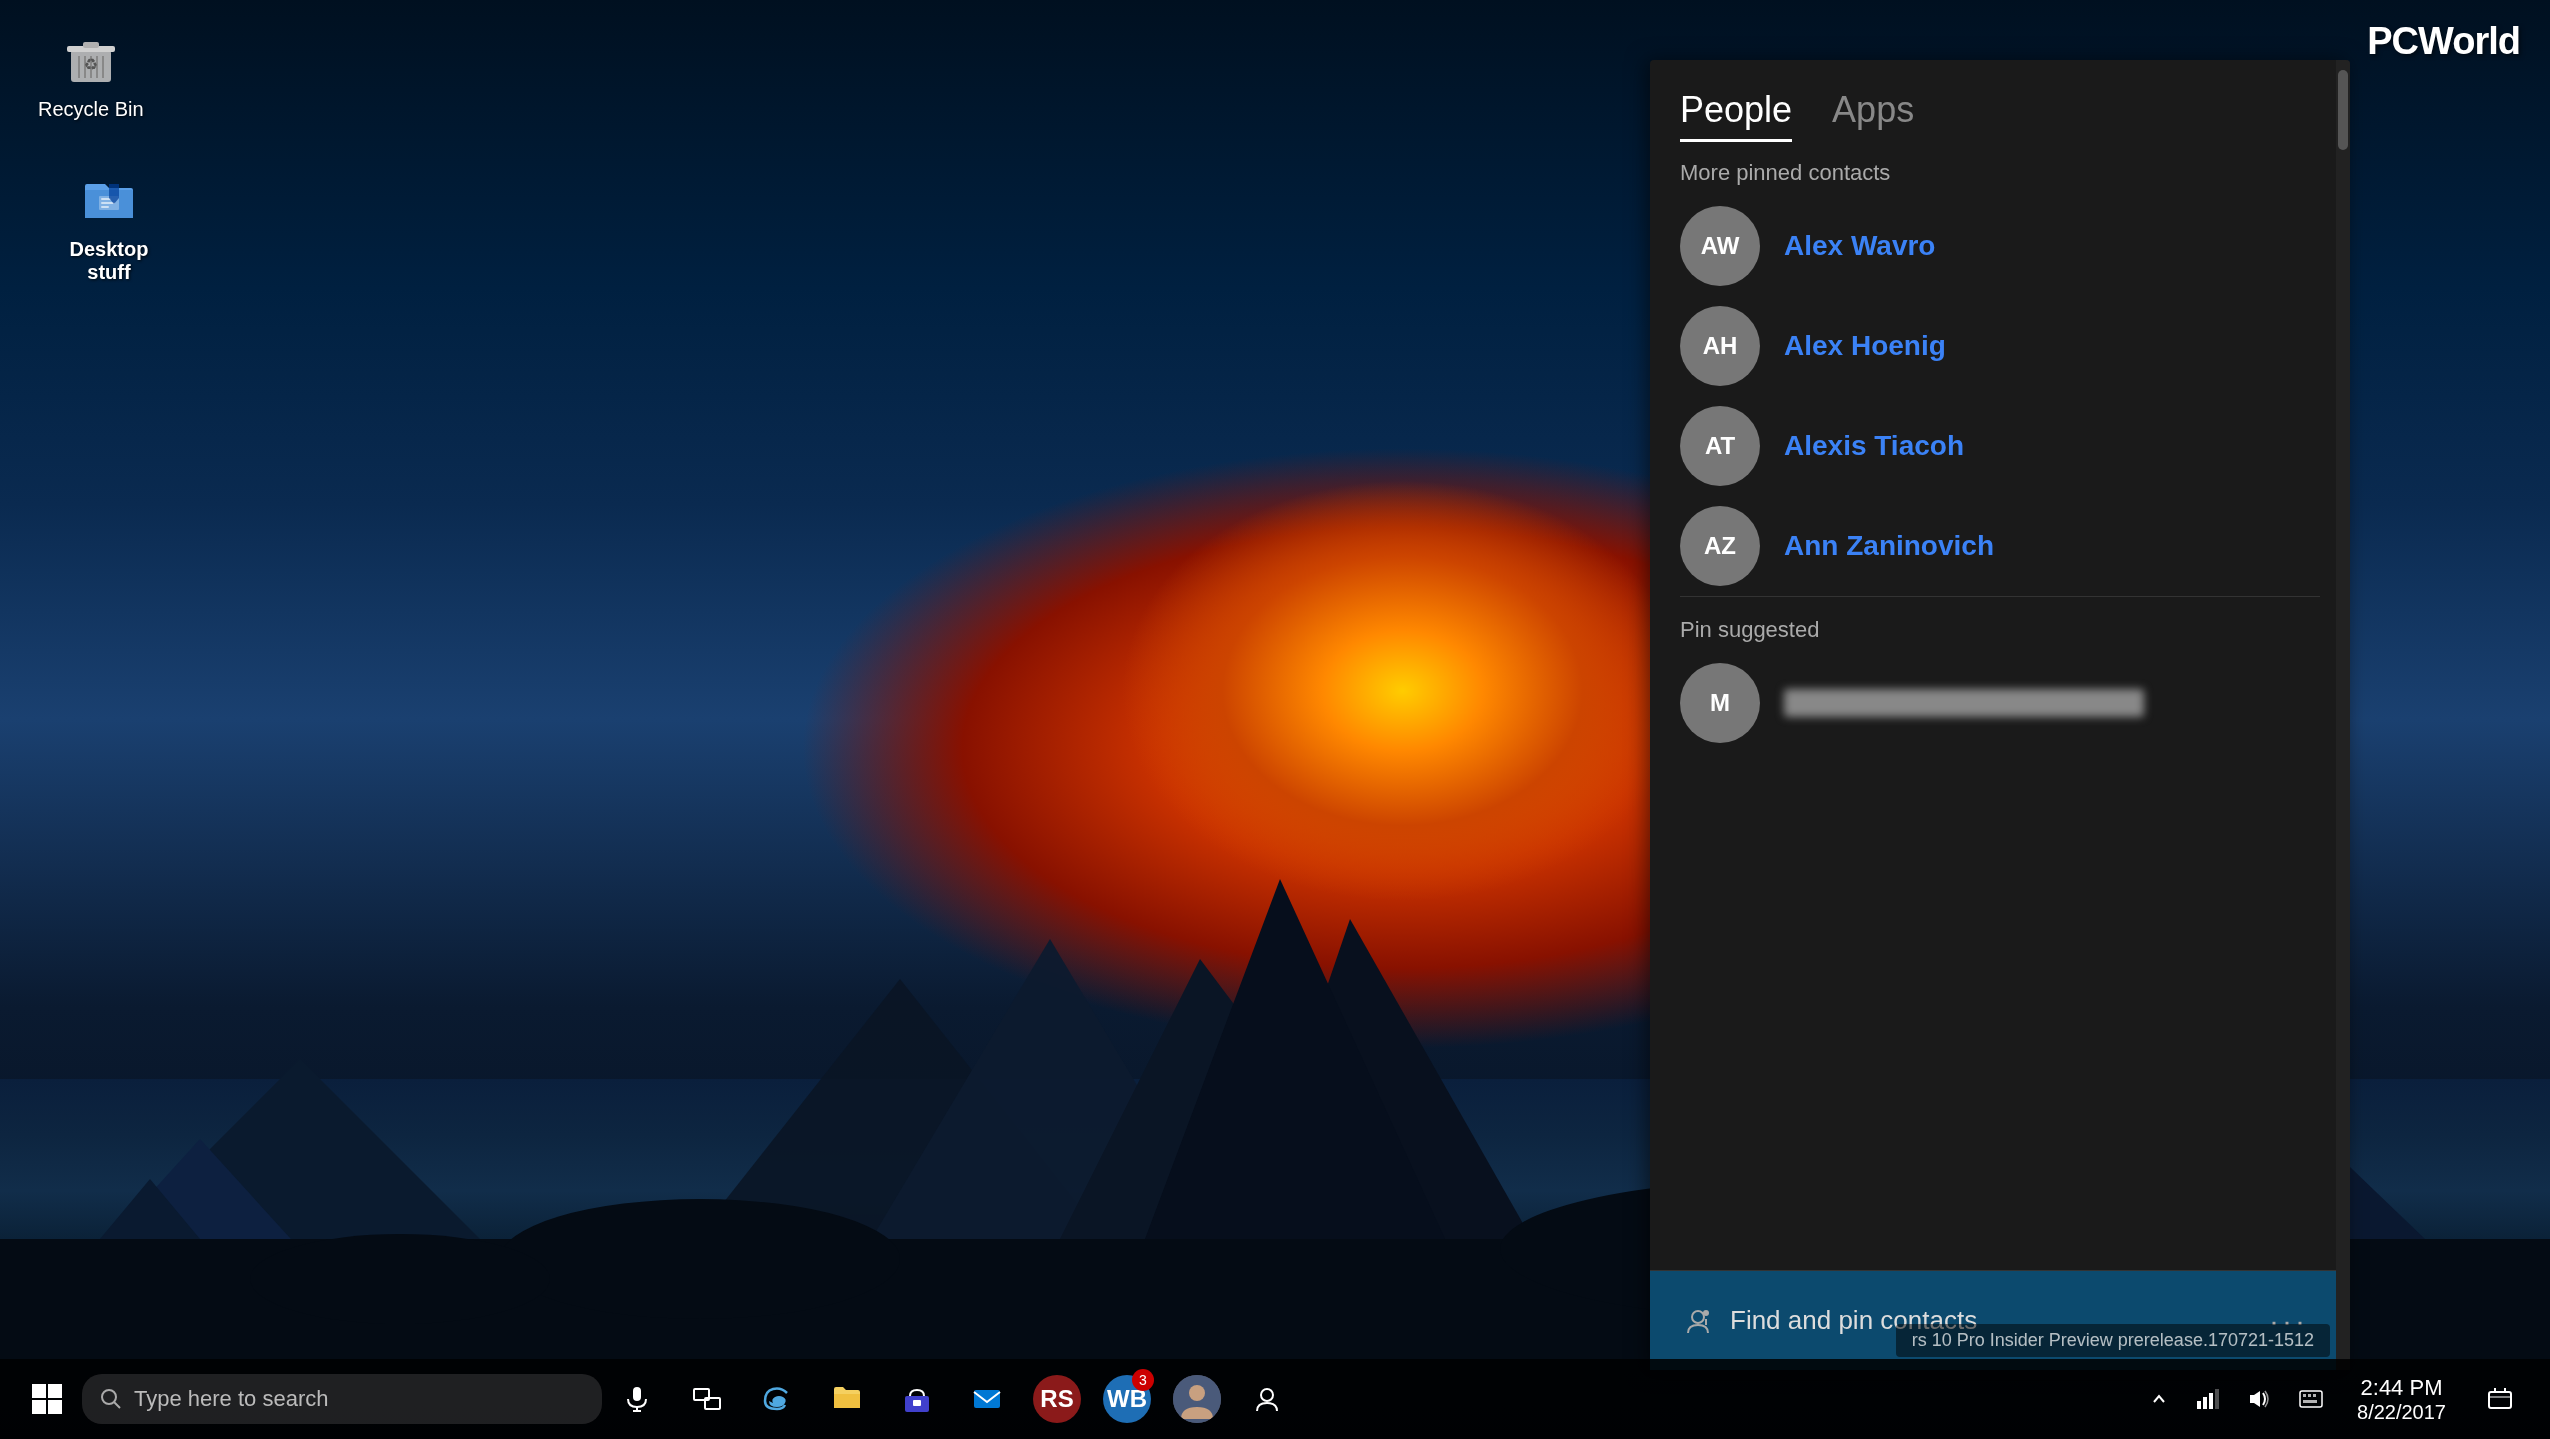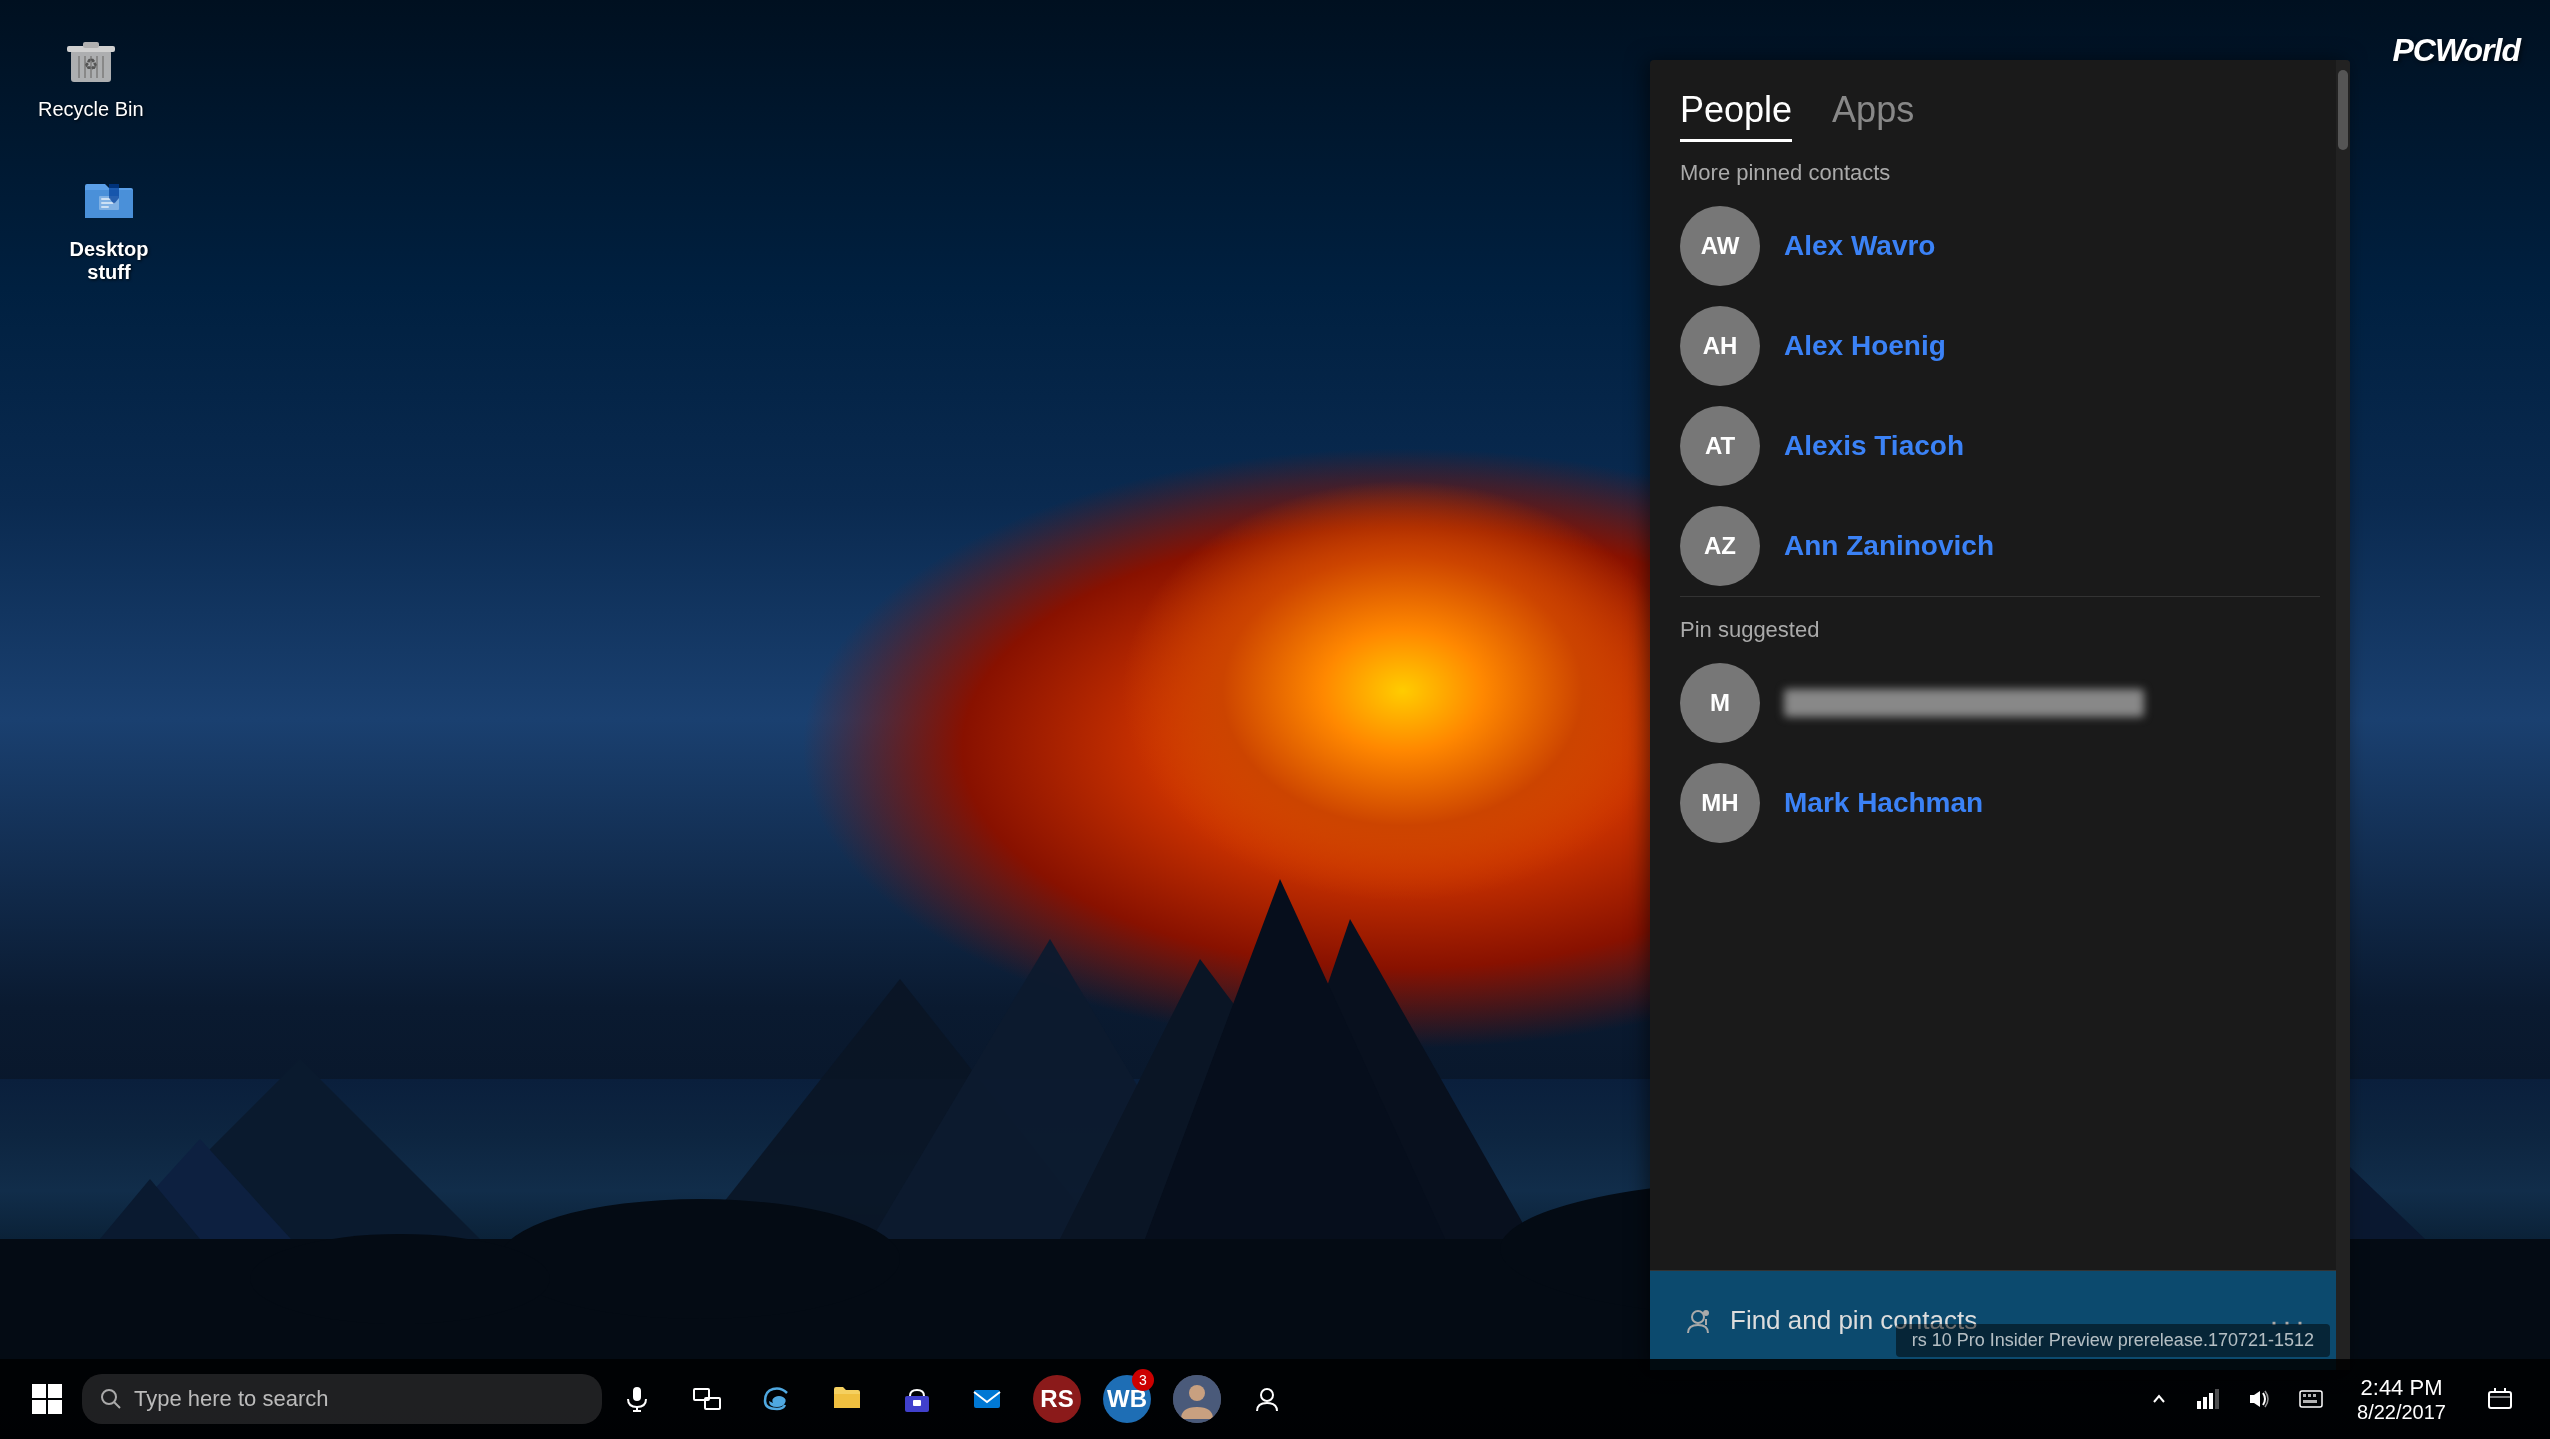--- a/index.html
+++ b/index.html
@@ -119,26 +119,24 @@
       width: 56px;
       height: 56px;
     }
 
     
     #pcworld {
       position: absolute;
       top: 20px;
       right: 30px;
       color: white;
-      font-size: 32px;
+      font-size: 38px;
       font-weight: bold;
-      font-style: italic;
       text-shadow: 2px 2px 4px rgba(0,0,0,0.5);
       letter-spacing: -1px;
-      margin-top: 12px;
     }
 
     
     #people-panel {
       position: absolute;
       top: 60px;
       right: 200px;
       width: 700px;
       height: 1310px;
       background: #1a1a1a;
@@ -559,26 +557,20 @@
 
   <div class="section-label">Pin suggested</div>
 
   <div class="contact-item">
     <div class="avatar" style="background:#777;">
       <span>M</span>
     </div>
     <div class="blurred-name"></div>
   </div>
 
-  <div class="contact-item">
-    <div class="avatar" style="background:#777;">
-      <span>MH</span>
-    </div>
-    <span class="contact-name">Mark Hachman</span>
-  </div>
 
 
   <div id="find-pin-footer">
     <div id="find-pin-icon">
       <svg width="32" height="32" viewBox="0 0 32 32" xmlns="http://www.w3.org/2000/svg" fill="#aaa">
         <circle cx="16" cy="12" r="6" stroke="#aaa" stroke-width="2" fill="none"></circle>
         <path d="M6 28 Q6 20 16 20 Q26 20 26 28" stroke="#aaa" stroke-width="2" fill="none"></path>
         <circle cx="24" cy="8" r="3" fill="#aaa"></circle>
         <line x1="24" y1="14" x2="24" y2="20" stroke="#aaa" stroke-width="2"></line>
       </svg>

